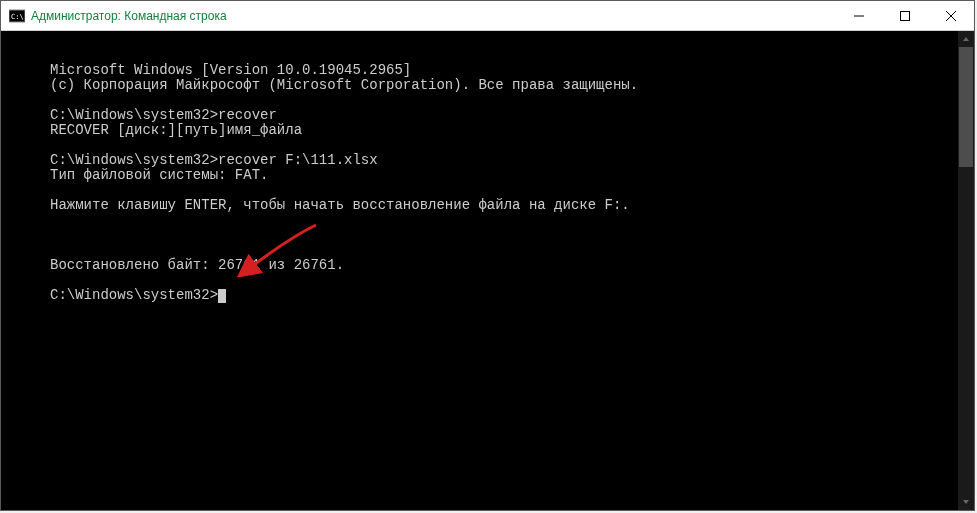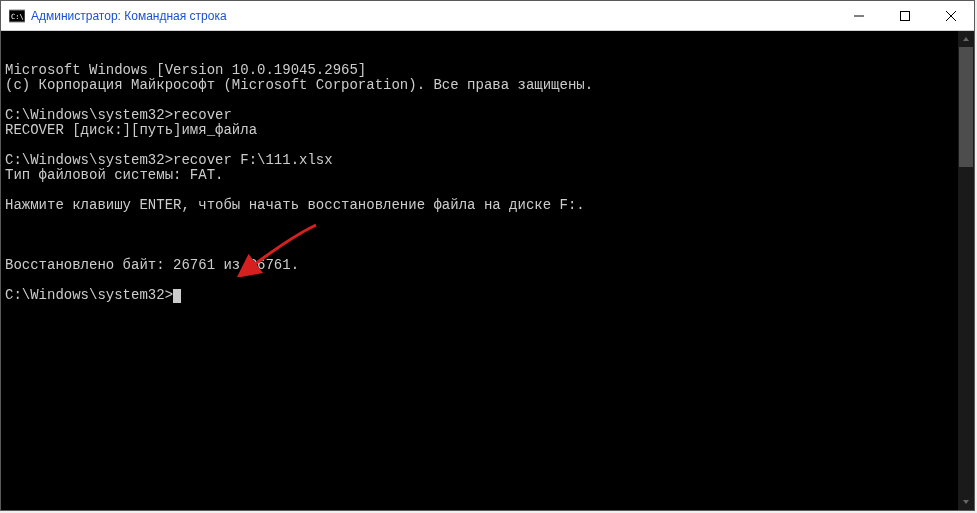--- a/index.html
+++ b/index.html
@@ -29,21 +29,21 @@
     .titlebar-icon {
       width: 16px;
       height: 16px;
       margin: 0 6px 0 8px;
       display: flex;
       align-items: center;
       justify-content: center;
     }
     .titlebar-title {
       font-size: 12px;
-      color: #1d4ed8;
+      color: #15803d;
       flex: 0 0 auto;
     }
     .titlebar-spacer { flex: 1; }
     .titlebar-buttons {
       display: flex;
       height: 100%;
     }
     .titlebar-btn {
       width: 46px;
       height: 100%;
@@ -58,21 +58,21 @@
       background: #000000;
       color: #cccccc;
       font-family: Consolas, 'Courier New', monospace;
       font-size: 14px;
       line-height: 15px;
       padding: 2px 4px;
       white-space: pre;
       overflow: hidden;
       position: relative;
     }
-    .terminal-line { display: block; }
+    .terminal-line { display: block; margin-left: 45px; }
     .cursor {
       display: inline-block;
       width: 8px;
       height: 14px;
       background: #cccccc;
       vertical-align: text-bottom;
       animation: blink 1s step-start infinite;
     }
     @keyframes blink { 50% { opacity: 0; } }
     .arrow {

